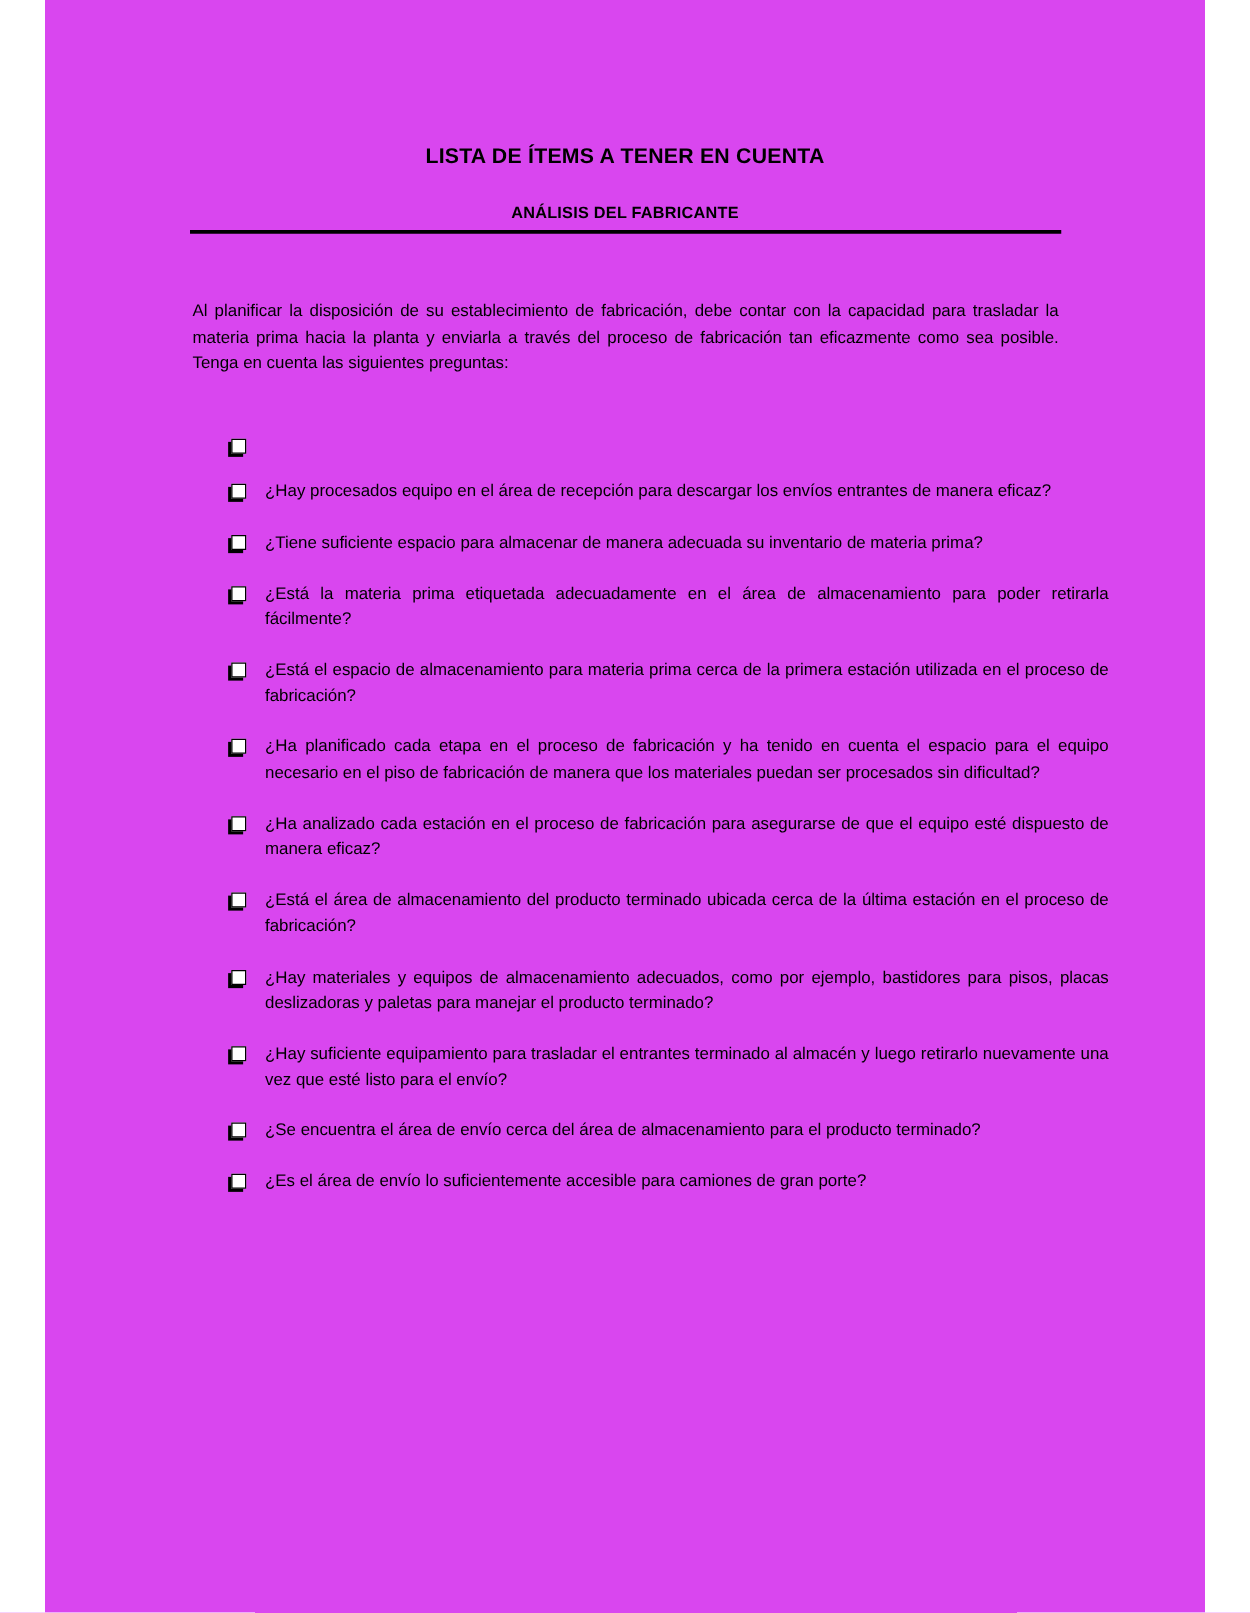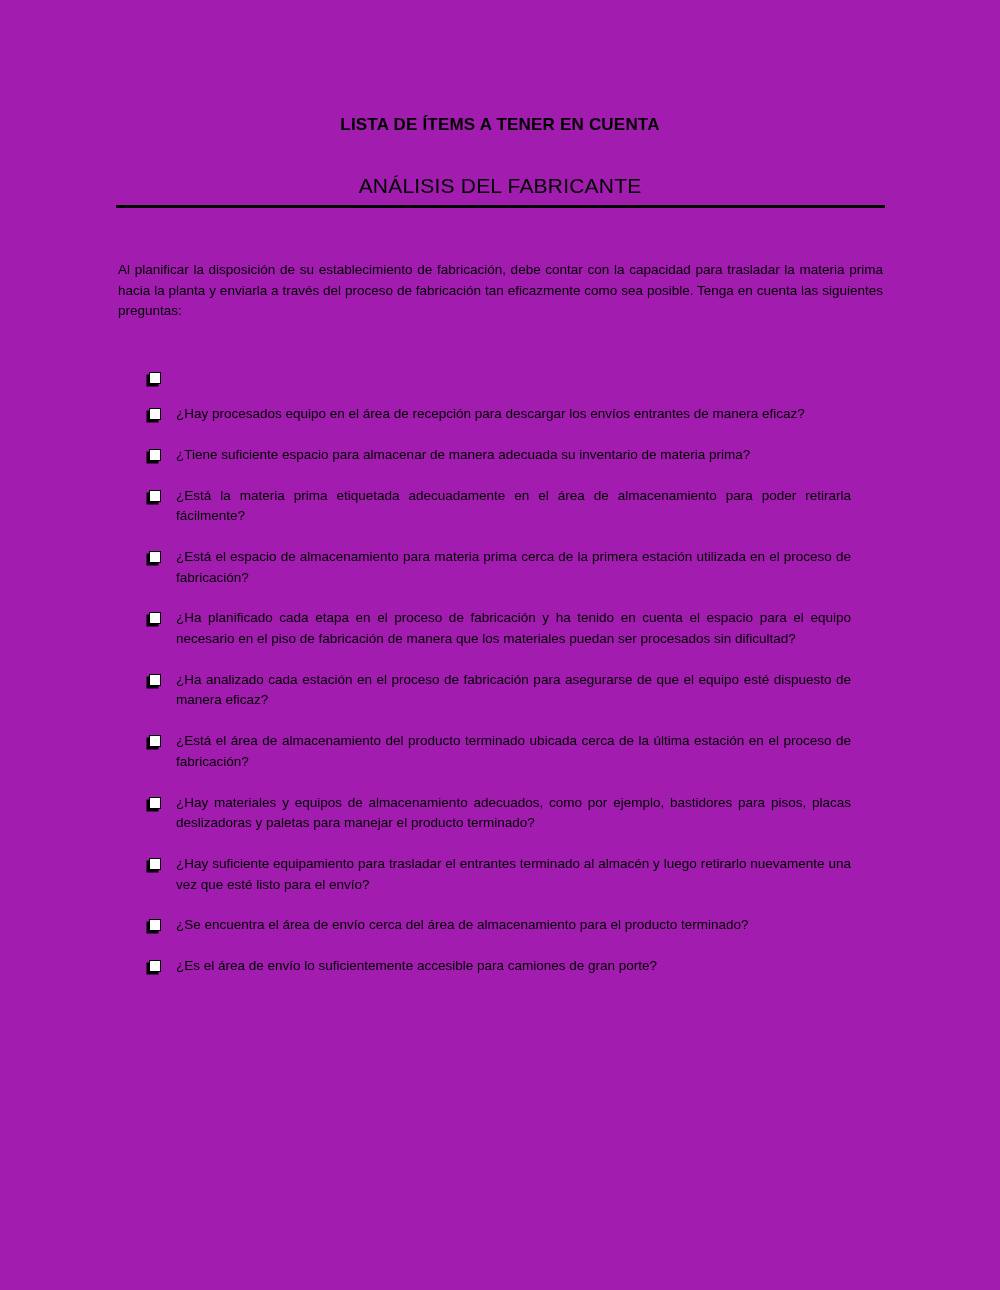--- a/index.html
+++ b/index.html
@@ -1,37 +1,37 @@
 <!DOCTYPE html>
 <html><head>
 <meta charset="utf-8">
 <style>
   * { margin: 0; padding: 0; box-sizing: border-box; }
   html, body { background: #ffffff; }
   .page {
     position: relative;
-    width: 1000px;
+    width: 928px;
     height: 1290px;
     margin: 0 auto;
-    background: #a21caf;
+    background: #d946ef;
     font-family: "Liberation Sans", "DejaVu Sans", sans-serif;
     color: #000000;
     overflow: hidden;
   }
   .header { text-align: center; }
   .doc-title {
     padding-top: 115px;
     font-size: 17px;
     font-weight: bold;
     letter-spacing: 0.2px;
   }
   .doc-subtitle {
-    margin-top: 39px;
-    font-size: 21px;
-    font-weight: normal;
+    margin-top: 27px;
+    font-size: 13px;
+    font-weight: bold;
     letter-spacing: 0.2px;
   }
   .rule {
     margin: 7px 115px 0 116px;
     border-top: 3px solid #000000;
   }
   .intro {
     margin: 52px 117px 0 118px;
     font-size: 13.5px;
     line-height: 20.7px;

